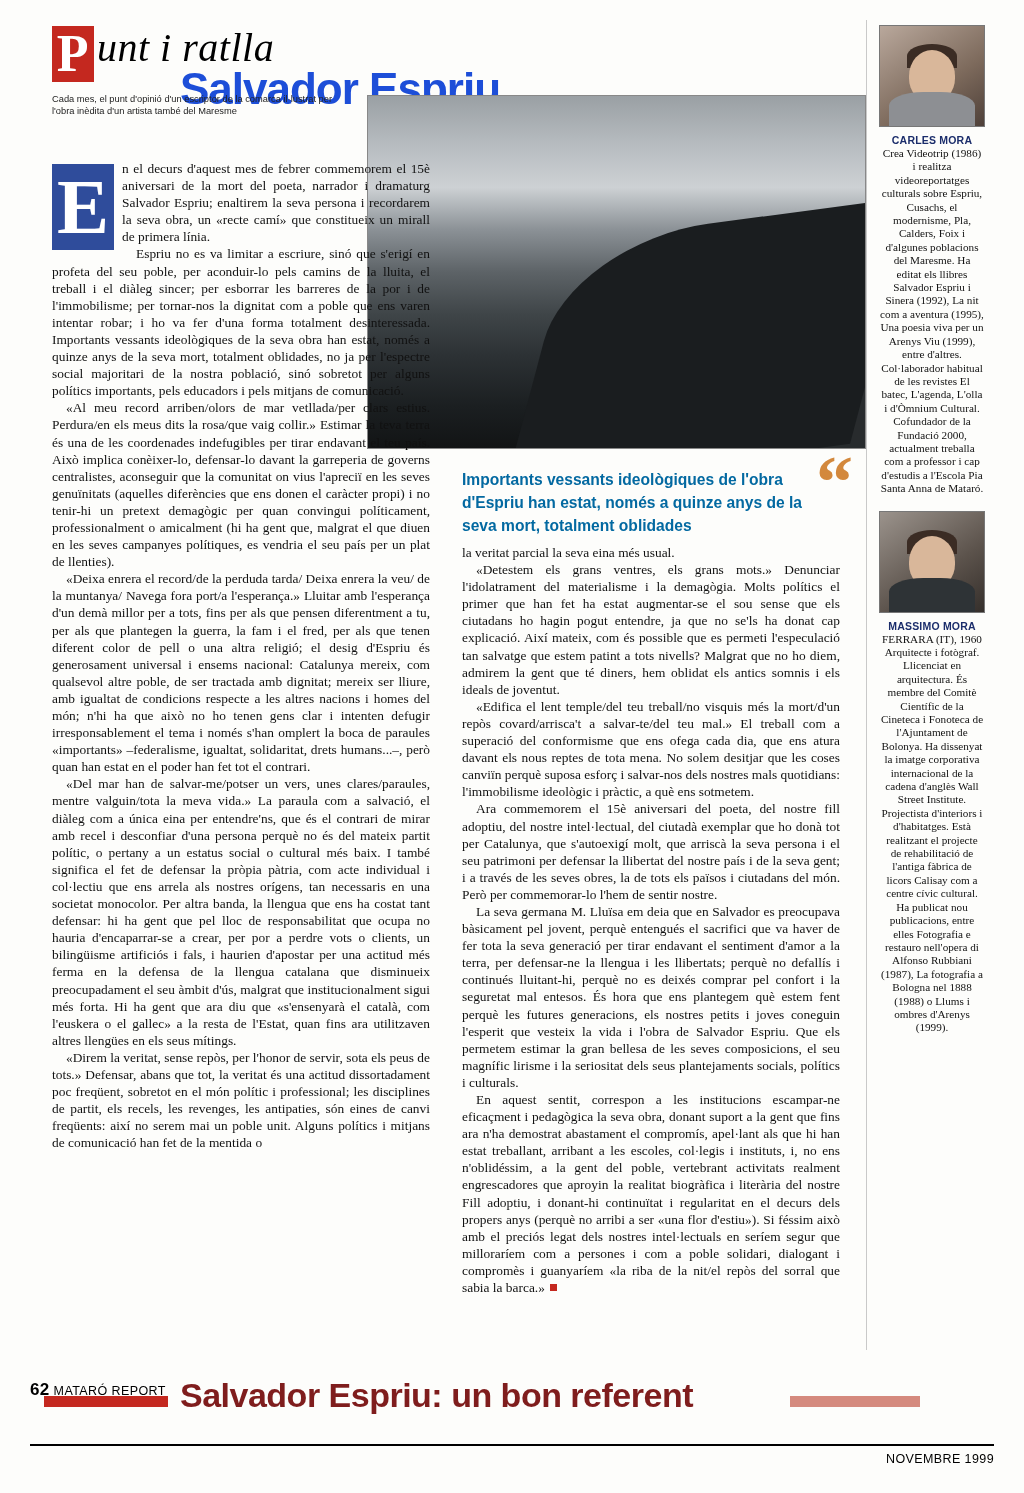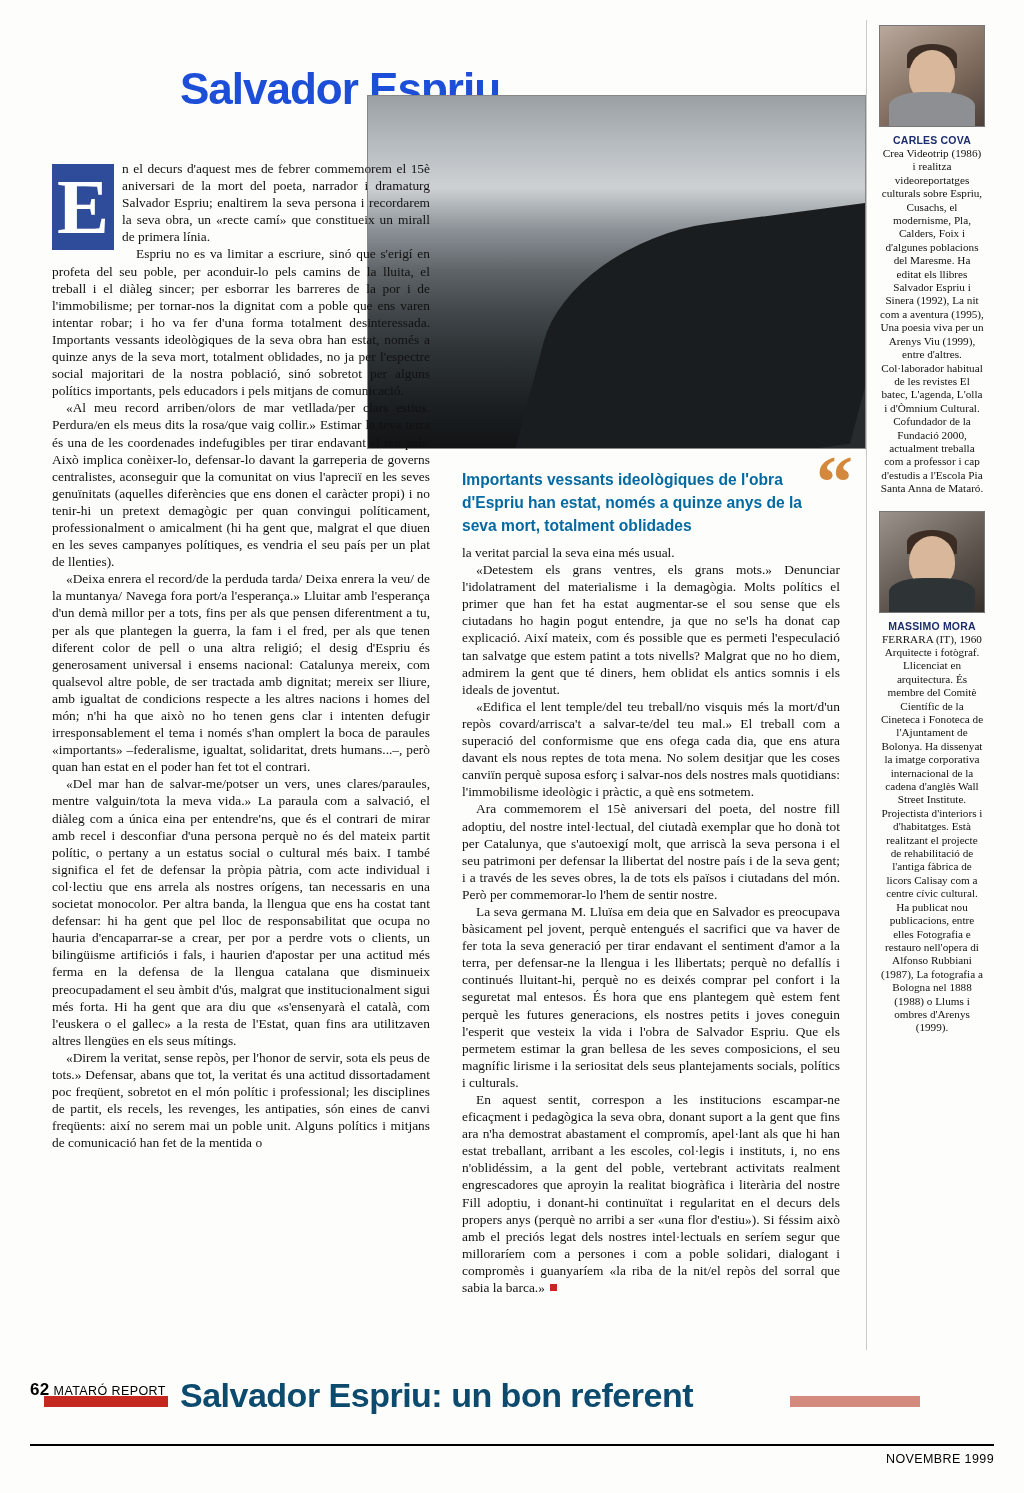--- a/index.html
+++ b/index.html
@@ -244,21 +244,21 @@
   }
   .banner {
     position: absolute;
     left: 180px;
     top: 1376px;
     width: 600px;
     font-family: "Liberation Sans", sans-serif;
     font-weight: bold;
     font-size: 34px;
     letter-spacing: -0.5px;
-    color: #0c4a6e;
+    color: #7f1d1d;
   }
   .footline {
     position: absolute;
     left: 30px;
     top: 1444px;
     width: 964px;
     height: 2px;
     background: #000;
   }
   .folio-left {
@@ -287,20 +287,24 @@
     background: #c9c9c9;
   }
 </style>
 </head>
 <body>
 
 <div class="page">
 
   <div class="ghost">Salvador Espriu</div>
 
+  <div class="masthead">
+    <div class="masthead-title"><span class="dropcap-red">P</span><span>unt i ratlla</span></div>
+    <div class="masthead-sub">Cada mes, el punt d'opinió d'un escriptor de la comarca il·lustrat per l'obra inèdita d'un artista també del Maresme</div>
+  </div>
 
   <div class="photo">
     <div class="sun"></div>
     <div class="ridge2"></div>
     <div class="ridge"></div>
   </div>
 
   <div class="quotemark">“</div>
   <div class="pullquote">Importants vessants ideològiques de l'obra d'Espriu han estat, només a quinze anys de la seva mort, totalment oblidades</div>
 
@@ -323,21 +327,21 @@
   </div>
 
   <div class="vrule"></div>
 
   <div class="rail">
     <div class="rail-photo">
       <div class="hair"></div>
       <div class="head"></div>
       <div class="body"></div>
     </div>
-    <div class="rail-name">CARLES COVA</div>
+    <div class="rail-name">CARLES MORA</div>
     <div class="rail-text">Crea Videotrip (1986) i realitza videoreportatges culturals sobre Espriu, Cusachs, el modernisme, Pla, Calders, Foix i d'algunes poblacions del Maresme. Ha editat els llibres Salvador Espriu i Sinera (1992), La nit com a aventura (1995), Una poesia viva per un Arenys Viu (1999), entre d'altres. Col·laborador habitual de les revistes El batec, L'agenda, L'olla i d'Òmnium Cultural.</div>
     <div class="rail-text">Cofundador de la Fundació 2000, actualment treballa com a professor i cap d'estudis a l'Escola Pia Santa Anna de Mataró.</div>
 
     <div class="rail-gap"></div>
 
     <div class="rail-photo b">
       <div class="hair"></div>
       <div class="head"></div>
       <div class="body"></div>
     </div>

